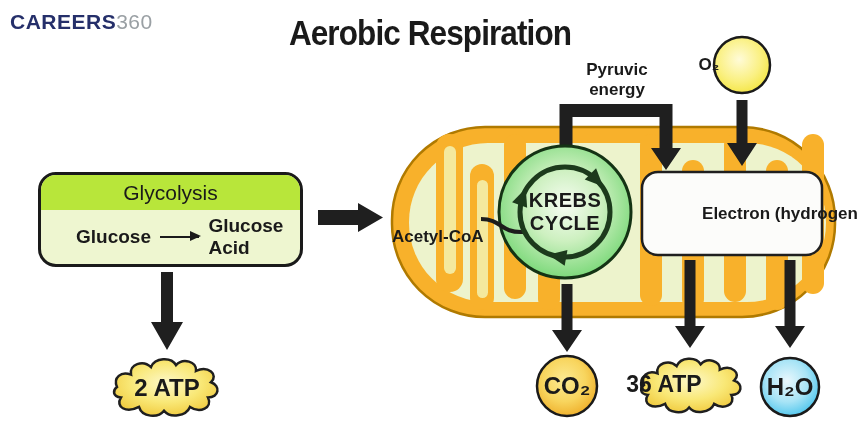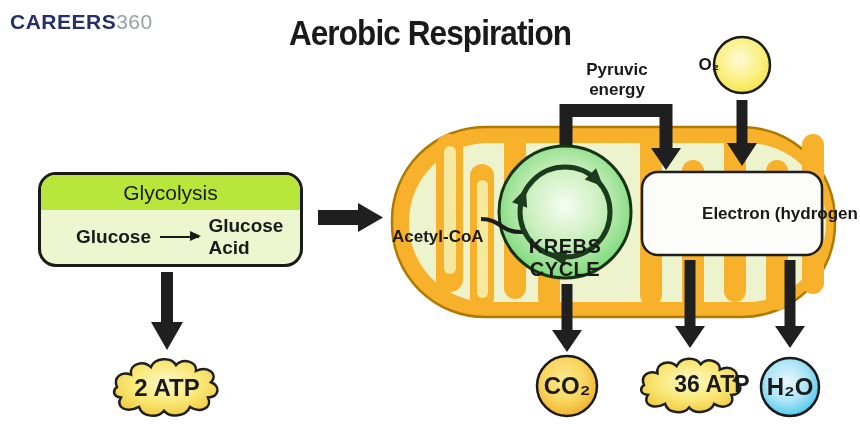--- a/index.html
+++ b/index.html
@@ -23,26 +23,26 @@
   .glyc-body{height:54px;display:flex;align-items:center;justify-content:center;
              gap:9px;font-size:19px;font-weight:bold;padding-left:35px;}
   .mini-arrow{width:52px;height:0;border-top:2.5px solid #1a1a1a;position:relative;}
   .mini-arrow:after{content:"";position:absolute;right:-2px;top:-7px;width:0;height:0;
         border-left:11px solid #1a1a1a;border-top:5.5px solid transparent;
         border-bottom:5.5px solid transparent;}
   .atp2-label{left:167px;top:388px;font-size:24px;}
   .acetyl-label{left:392px;top:221px;transform:translate(0,-50%);font-size:17px;margin-top:16px;}
   .chem-label{left:617px;top:80px;font-size:17px;line-height:20px;}
   .o2-label{left:709px;top:65px;font-size:17px;}
-  .krebs-label{left:565px;top:212px;font-size:20px;line-height:23px;letter-spacing:.5px;margin-top:46px;}
+  .krebs-label{left:565px;top:212px;font-size:20px;line-height:23px;letter-spacing:.5px;}
   .etc-label{position:absolute;left:642px;top:172px;width:180px;height:83px;
              display:flex;flex-direction:column;align-items:center;justify-content:center;
              font-size:17px;font-weight:bold;line-height:22px;text-align:center;margin-left:48px;}
   .co2-label{left:567px;top:386px;font-size:24px;}
-  .atp36-label{left:712px;top:385px;font-size:23px;}
+  .atp36-label{left:664px;top:385px;font-size:23px;}
   .h2o-label{left:790px;top:387px;font-size:24px;}
 </style>
 </head>
 <body>
 
 <div class="canvas">
 
   <svg class="layer" width="860" height="430" viewBox="0 0 860 430">
     <defs>
       <radialGradient id="gKrebs" cx="50%" cy="45%" r="60%">

